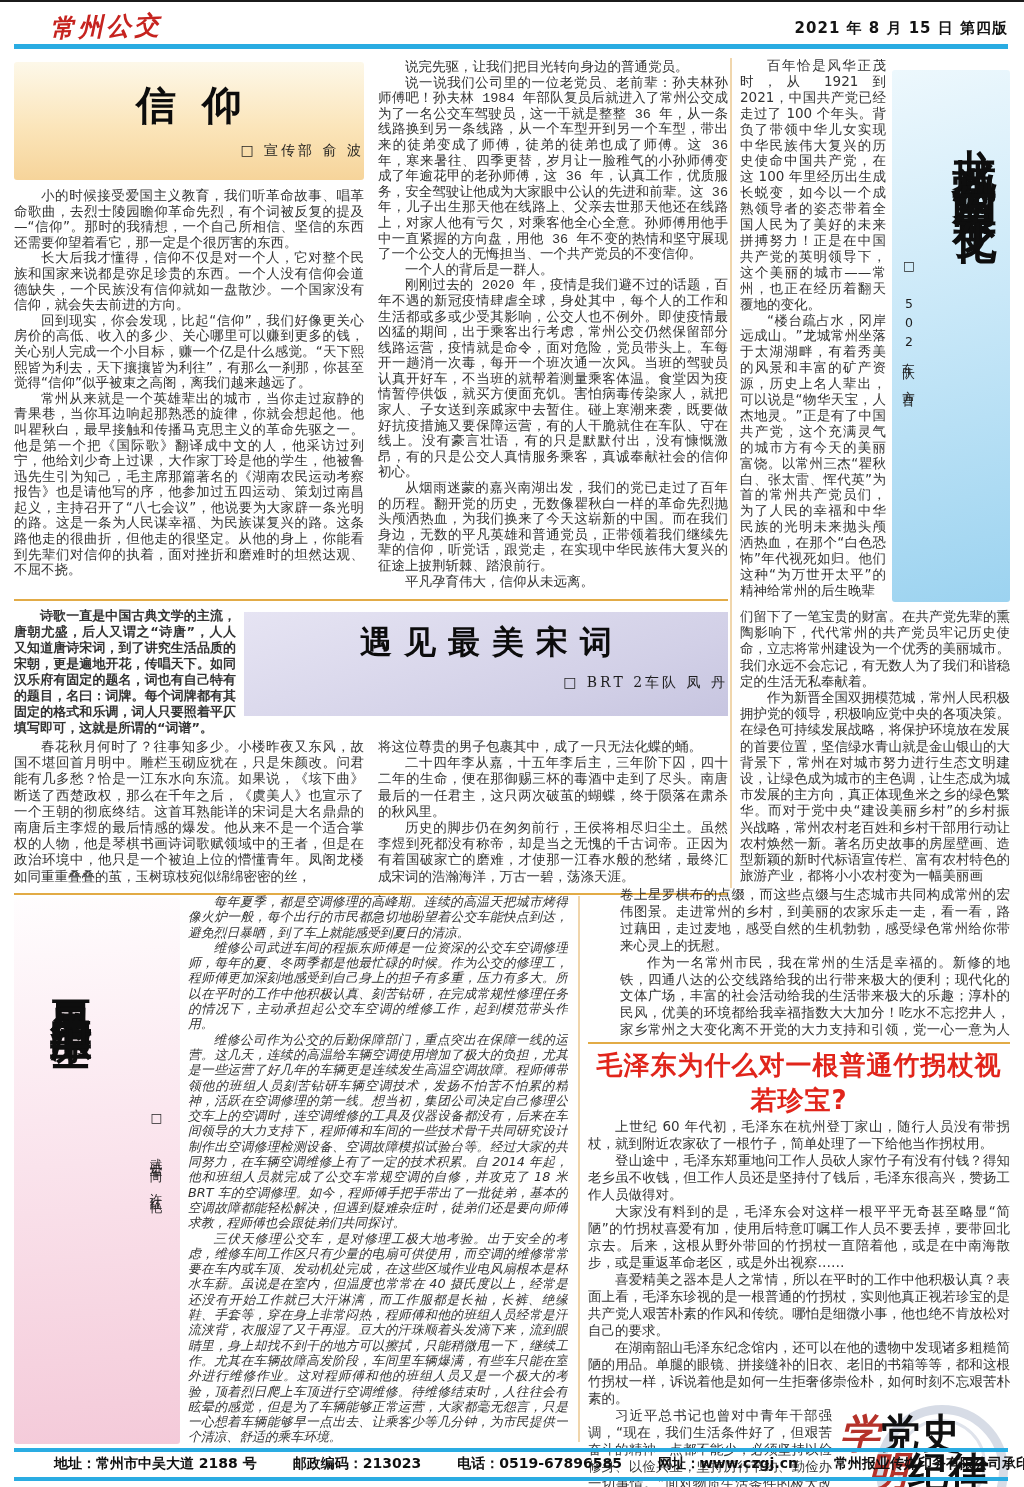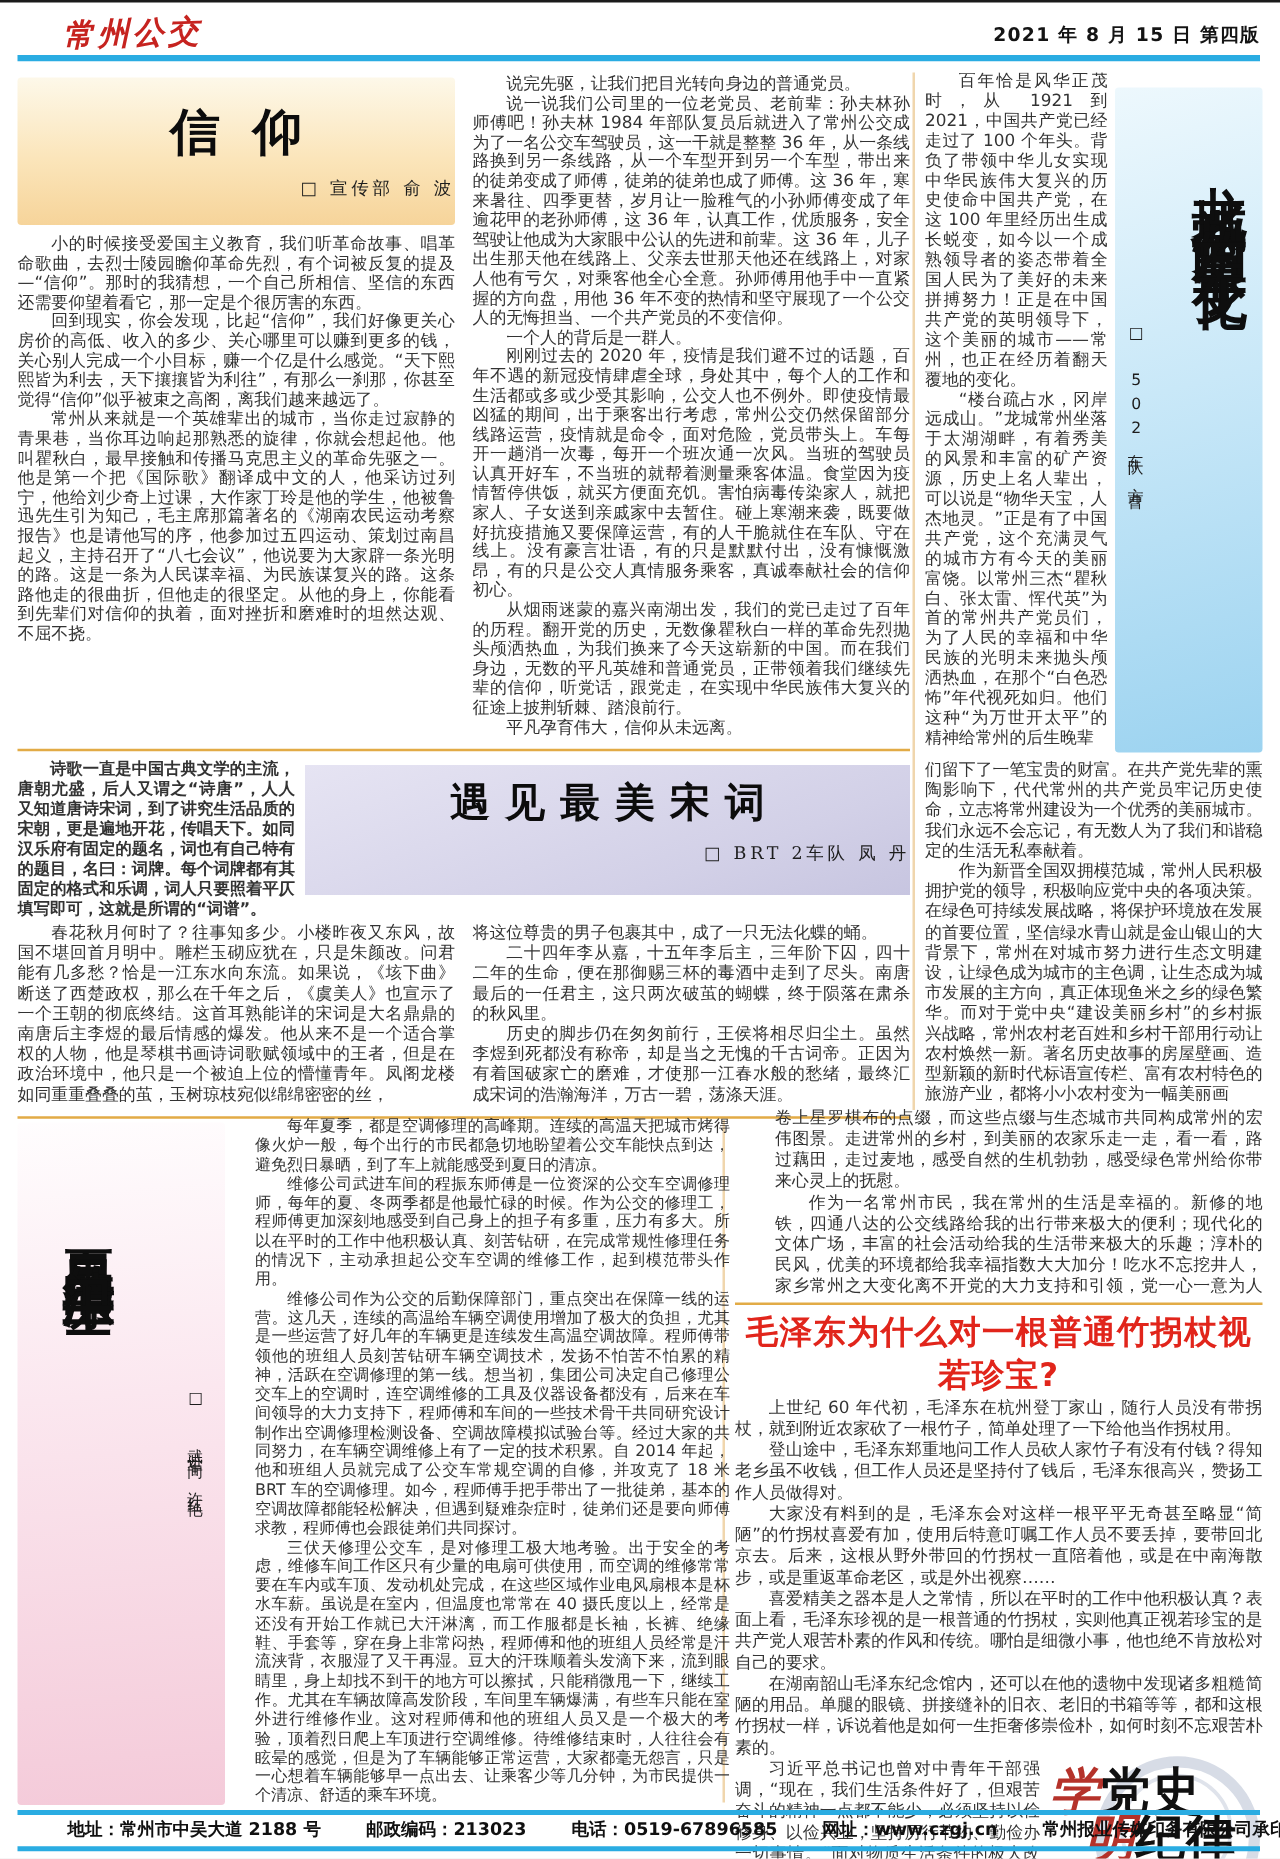--- a/index.html
+++ b/index.html
@@ -28,21 +28,21 @@
   #vr2 { left:578px; top:896px; height:546px; }
 
   
   .sec-faith { position:absolute; left:14px; top:56px; width:714px; height:542px; }
   .faith-titlebox { position:absolute; left:0; top:6px; width:350px; height:118px; border-radius:3px;
                     background:linear-gradient(180deg,#fdf8e9 0%,#fbe5ba 55%,#f6d49a 100%); text-align:center; }
   .faith-title { margin:16px 0 0; font-size:40px; font-weight:bold; font-family:"DejaVu Serif", serif;
                  letter-spacing:26px; text-indent:26px; color:#0c0c0c; }
   .bylineh { margin-top:9px; font-size:14px; letter-spacing:3px; color:#1d1d1d; font-family:"DejaVu Serif", serif;text-align:right; }
   .faith-col1 { position:absolute; left:0; top:132px; width:350px; height:408px; overflow:hidden; }
-  .faith-col2 { position:absolute; left:364px; top:4px; width:350px; height:536px; overflow:hidden; }
+  .faith-col2 { position:absolute; left:364px; top:4px; width:350px; height:536px; overflow:hidden;font-family:Liberation Mono, monospace; }
 
   
   .sec-songci { position:absolute; left:14px; top:604px; width:714px; height:288px; }
   .songci-titlebox { position:absolute; left:230px; top:8px; width:484px; height:104px;
                      background:linear-gradient(160deg,#e6e4f3 0%,#d2d0e7 70%,#c7c5e0 100%); text-align:center; }
   .songci-title { margin:9px 0 0; font-size:32px; font-weight:bold; font-family:Liberation Serif, serif;
                   letter-spacing:12px; text-indent:12px; color:#0c0c0c; }
   .songci-intro { position:absolute; left:0; top:4px; width:222px; height:126px; overflow:hidden;font-weight:bold; }
   .songci-intro p { font-size:13px; line-height:16px; }
   .songci-left  { position:absolute; left:0; top:134px; width:350px; height:152px; overflow:hidden; }
@@ -75,21 +75,21 @@
   .ds-row2 { padding-left:28px; margin-top:-3px; }
   .ds-red { color:#b5322a; font-family:"DejaVu Serif", serif; font-style:italic; font-weight:bold; font-size:40px; }
   .ds-blk { color:#101010; font-weight:900; font-size:40px; letter-spacing:1px; }
 
   
   .xiari-box { position:absolute; left:14px; top:898px; width:166px; height:546px; border-radius:3px;
                background:linear-gradient(175deg,#fffdfe 0%,#fbe7ef 40%,#f4cad9 100%); }
   .x-vtitle { position:absolute; left:36px; top:68px; font-size:42px; font-weight:bold;
               font-family:"DejaVu Serif", serif; letter-spacing:4px; color:#0e0e0e; }
   .x-vbyline { position:absolute; right:18px; top:212px; }
-  .x-text { position:absolute; left:204px; top:894px; width:380px; height:550px; overflow:hidden; }
+  .x-text { position:absolute; left:188px; top:894px; width:380px; height:550px; overflow:hidden;font-style:italic; }
   .x-text p { font-size:12.8px; line-height:15.3px; }
 
   
   #bar-b1 { top:1448px; height:4px; }
   #bar-b2 { top:1477px; height:4px; }
   .foot-row { position:absolute; left:14px; top:1455px; width:994px; display:flex; gap:36px;
               padding-left:40px; box-sizing:border-box; font-size:14px; font-weight:bold; color:#101010; white-space:nowrap; }
 </style>
 </head>
 <body>
@@ -101,20 +101,21 @@
   <div class="dateline">2021 年 8 月 15 日  第四版</div>
   <div class="bluebar" id="bar-top"></div>
 
   <section class="sec-faith">
     <div class="faith-titlebox">
       <h1 class="faith-title">信仰</h1>
       <div class="bylineh">□ 宣传部 俞 波</div>
     </div>
     <div class="faith-col1">
       <p class="body">小的时候接受爱国主义教育，我们听革命故事、唱革命歌曲，去烈士陵园瞻仰革命先烈，有个词被反复的提及—“信仰”。那时的我猜想，一个自己所相信、坚信的东西还需要仰望着看它，那一定是个很厉害的东西。</p>
+      <p class="body">长大后我才懂得，信仰不仅是对一个人，它对整个民族和国家来说都是弥足珍贵的东西。一个人没有信仰会道德缺失，一个民族没有信仰就如一盘散沙。一个国家没有信仰，就会失去前进的方向。</p>
       <p class="body">回到现实，你会发现，比起“信仰”，我们好像更关心房价的高低、收入的多少、关心哪里可以赚到更多的钱，关心别人完成一个小目标，赚一个亿是什么感觉。“天下熙熙皆为利去，天下攘攘皆为利往”，有那么一刹那，你甚至觉得“信仰”似乎被束之高阁，离我们越来越远了。</p>
       <p class="body">常州从来就是一个英雄辈出的城市，当你走过寂静的青果巷，当你耳边响起那熟悉的旋律，你就会想起他。他叫瞿秋白，最早接触和传播马克思主义的革命先驱之一。他是第一个把《国际歌》翻译成中文的人，他采访过列宁，他给刘少奇上过课，大作家丁玲是他的学生，他被鲁迅先生引为知己，毛主席那篇著名的《湖南农民运动考察报告》也是请他写的序，他参加过五四运动、策划过南昌起义，主持召开了“八七会议”，他说要为大家辟一条光明的路。这是一条为人民谋幸福、为民族谋复兴的路。这条路他走的很曲折，但他走的很坚定。从他的身上，你能看到先辈们对信仰的执着，面对挫折和磨难时的坦然达观、不屈不挠。</p>
     </div>
     <div class="faith-col2">
       <p class="body">说完先驱，让我们把目光转向身边的普通党员。</p>
       <p class="body">说一说我们公司里的一位老党员、老前辈：孙夫林孙师傅吧！孙夫林 1984 年部队复员后就进入了常州公交成为了一名公交车驾驶员，这一干就是整整 36 年，从一条线路换到另一条线路，从一个车型开到另一个车型，带出来的徒弟变成了师傅，徒弟的徒弟也成了师傅。这 36 年，寒来暑往、四季更替，岁月让一脸稚气的小孙师傅变成了年逾花甲的老孙师傅，这 36 年，认真工作，优质服务，安全驾驶让他成为大家眼中公认的先进和前辈。这 36 年，儿子出生那天他在线路上、父亲去世那天他还在线路上，对家人他有亏欠，对乘客他全心全意。孙师傅用他手中一直紧握的方向盘，用他 36 年不变的热情和坚守展现了一个公交人的无悔担当、一个共产党员的不变信仰。</p>
       <p class="body">一个人的背后是一群人。</p>
       <p class="body">刚刚过去的 2020 年，疫情是我们避不过的话题，百年不遇的新冠疫情肆虐全球，身处其中，每个人的工作和生活都或多或少受其影响，公交人也不例外。即使疫情最凶猛的期间，出于乘客出行考虑，常州公交仍然保留部分线路运营，疫情就是命令，面对危险，党员带头上。车每开一趟消一次毒，每开一个班次通一次风。当班的驾驶员认真开好车，不当班的就帮着测量乘客体温。食堂因为疫情暂停供饭，就买方便面充饥。害怕病毒传染家人，就把家人、子女送到亲戚家中去暂住。碰上寒潮来袭，既要做好抗疫措施又要保障运营，有的人干脆就住在车队、守在线上。没有豪言壮语，有的只是默默付出，没有慷慨激昂，有的只是公交人真情服务乘客，真诚奉献社会的信仰初心。</p>
       <p class="body">从烟雨迷蒙的嘉兴南湖出发，我们的党已走过了百年的历程。翻开党的历史，无数像瞿秋白一样的革命先烈抛头颅洒热血，为我们换来了今天这崭新的中国。而在我们身边，无数的平凡英雄和普通党员，正带领着我们继续先辈的信仰，听党话，跟党走，在实现中华民族伟大复兴的征途上披荆斩棘、踏浪前行。</p>
       <p class="body">平凡孕育伟大，信仰从未远离。</p>

